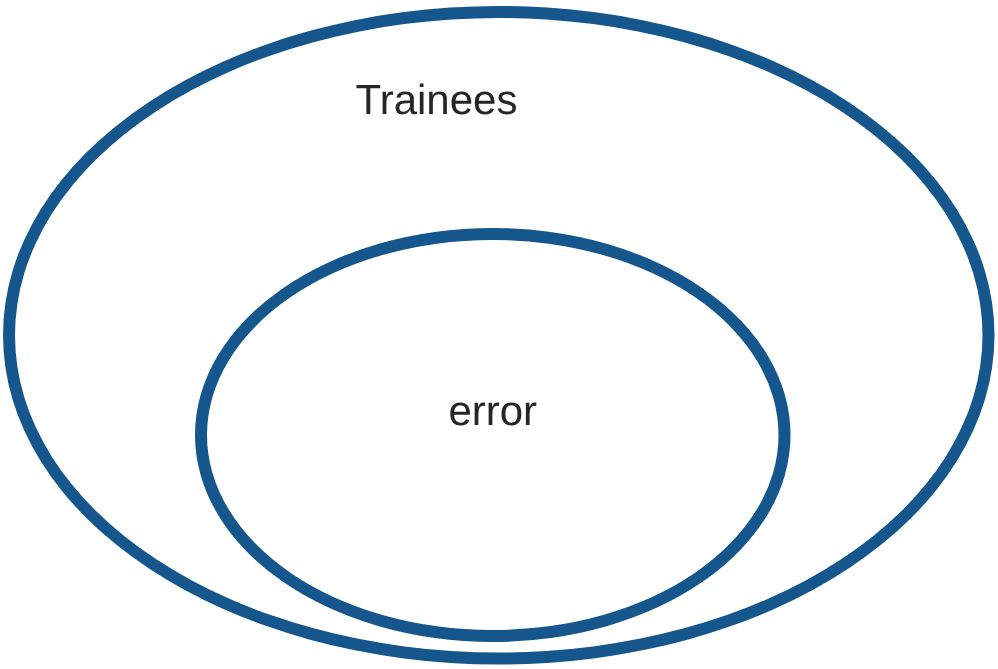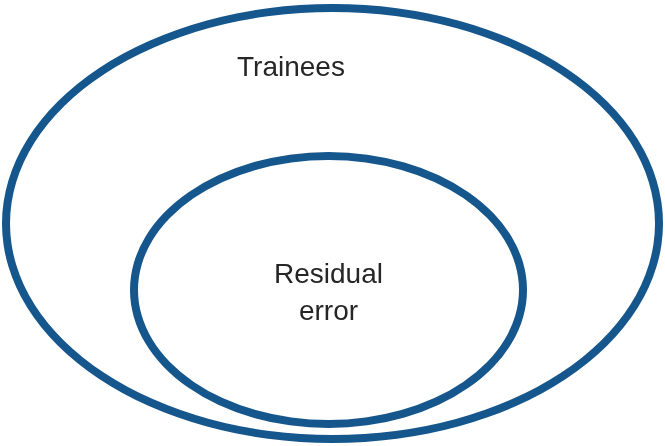--- a/index.html
+++ b/index.html
@@ -60,17 +60,16 @@
 
   <div class="ellipse ellipse-outer"></div>
 
   <div class="ellipse ellipse-inner"></div>
 
   <div class="label label-outer">
     <div>Trainees</div>
   </div>
 
   <div class="label label-inner">
-    <div>Residual</div>
     <div>error</div>
   </div>
 
 </div>
 
 </body></html>

